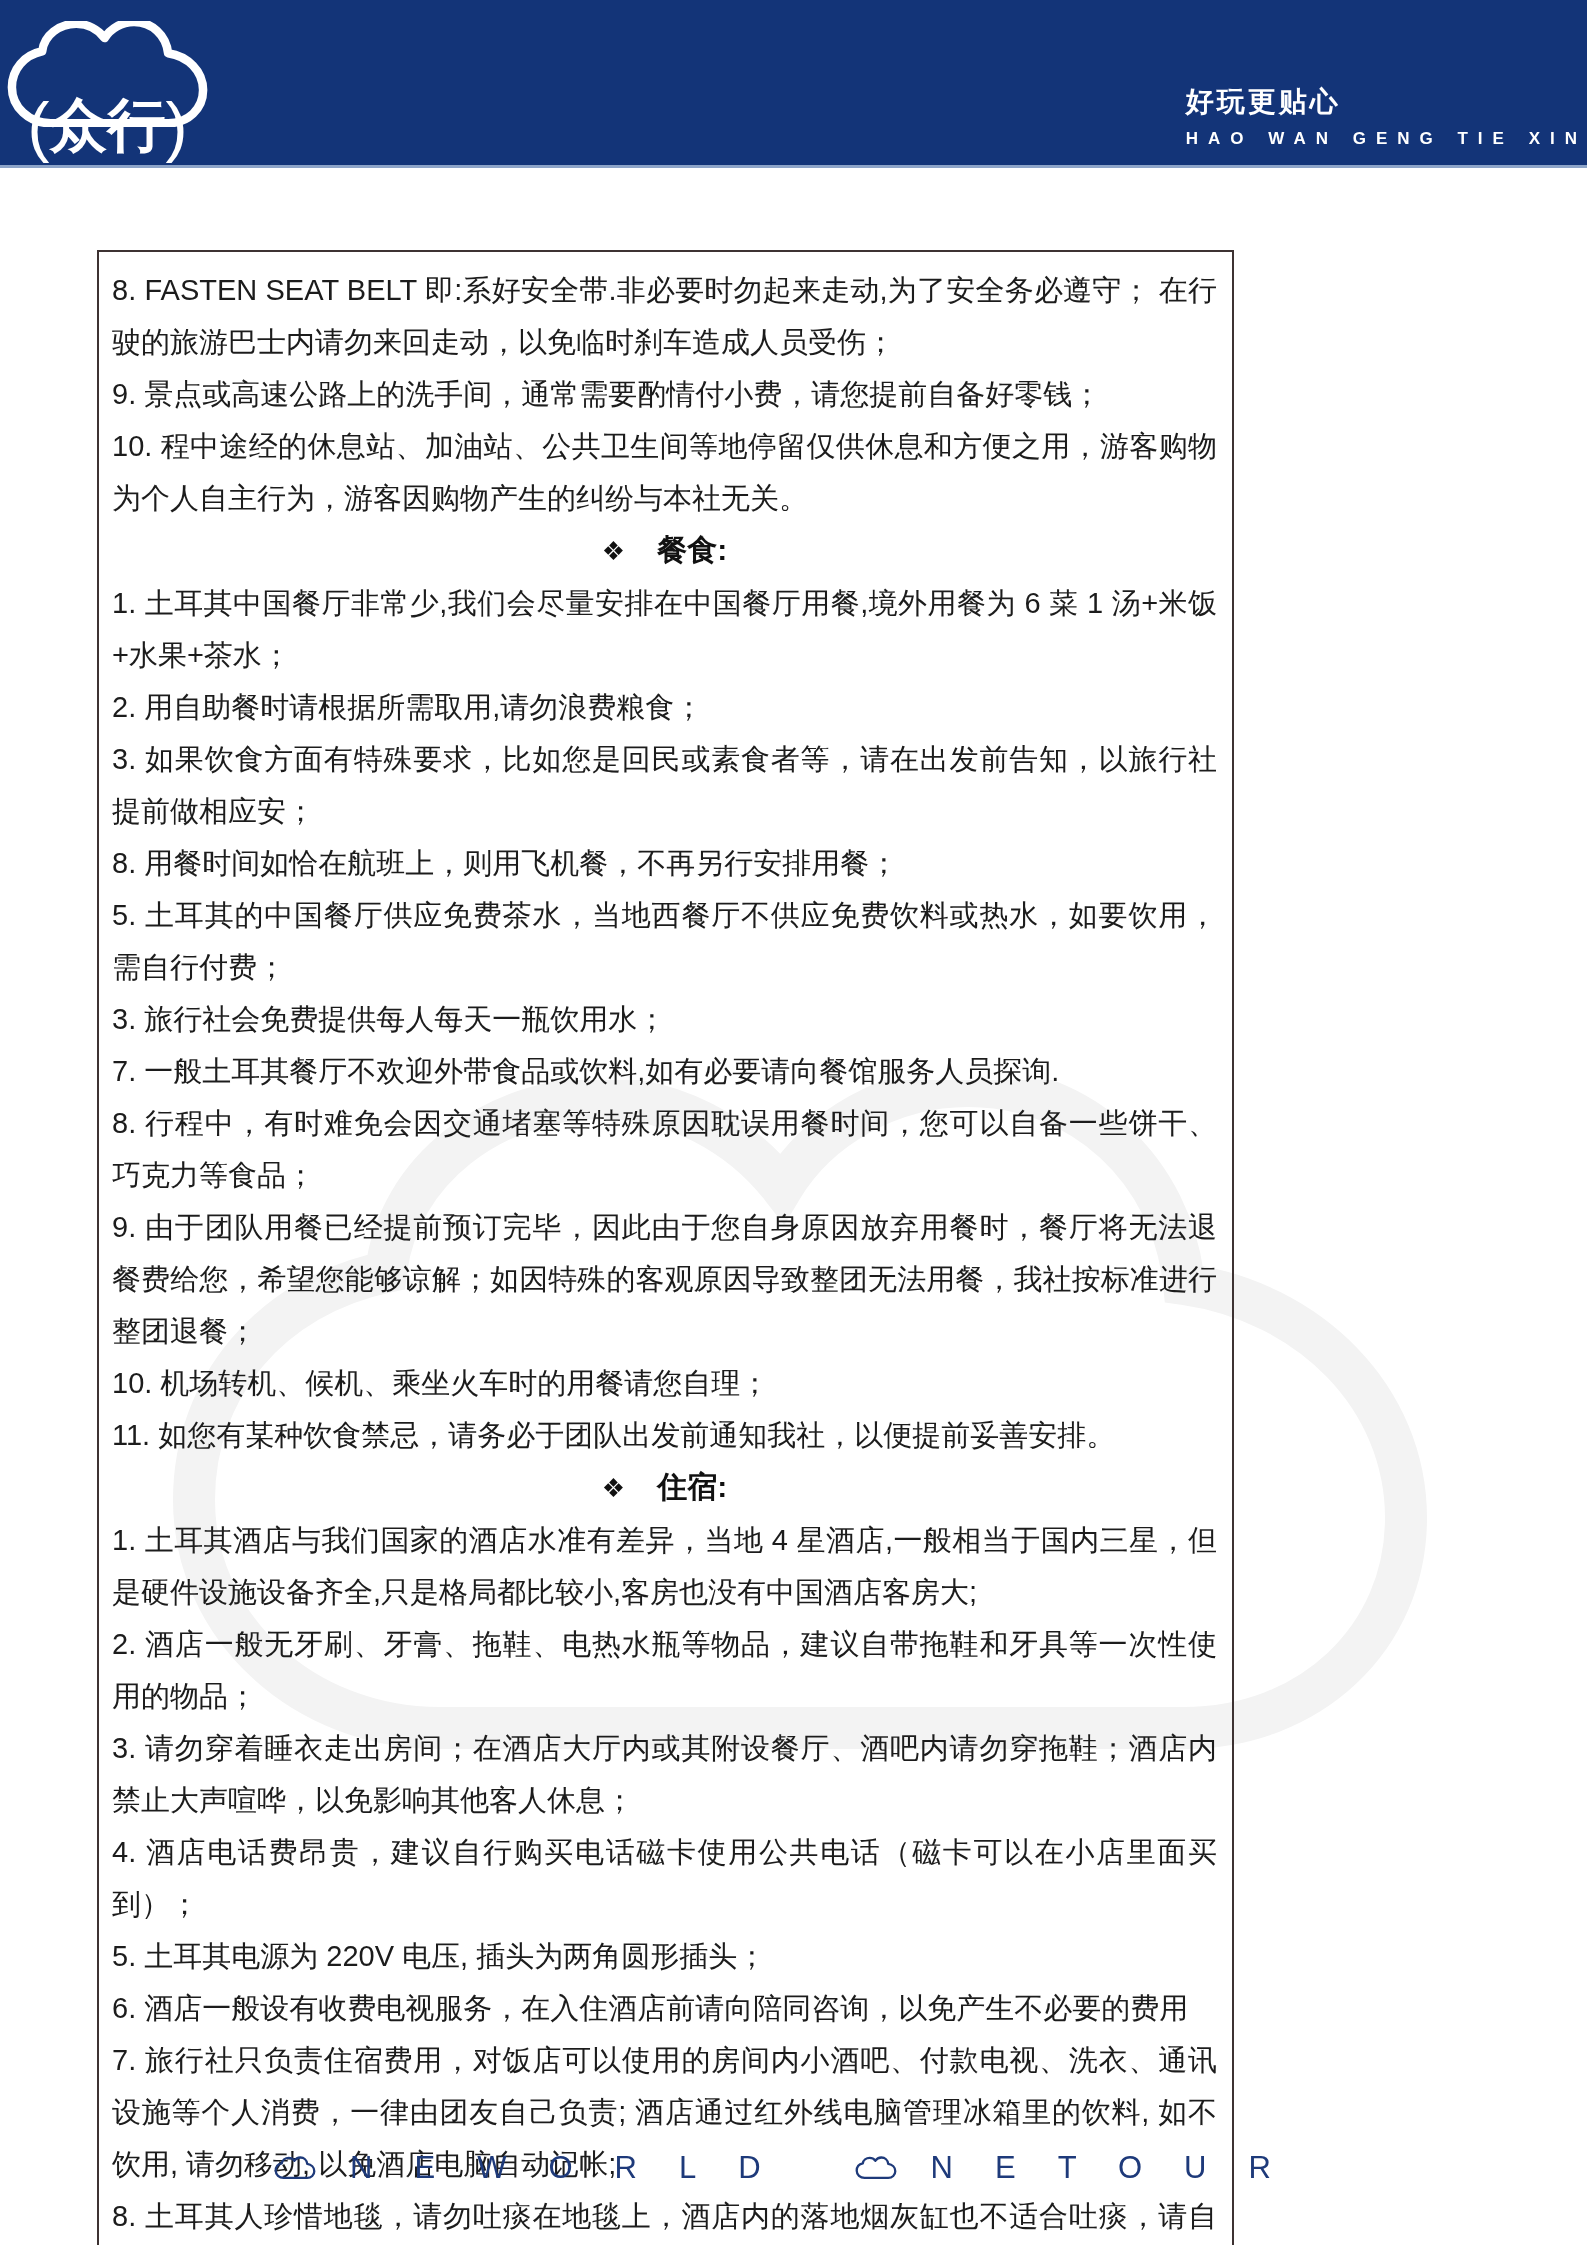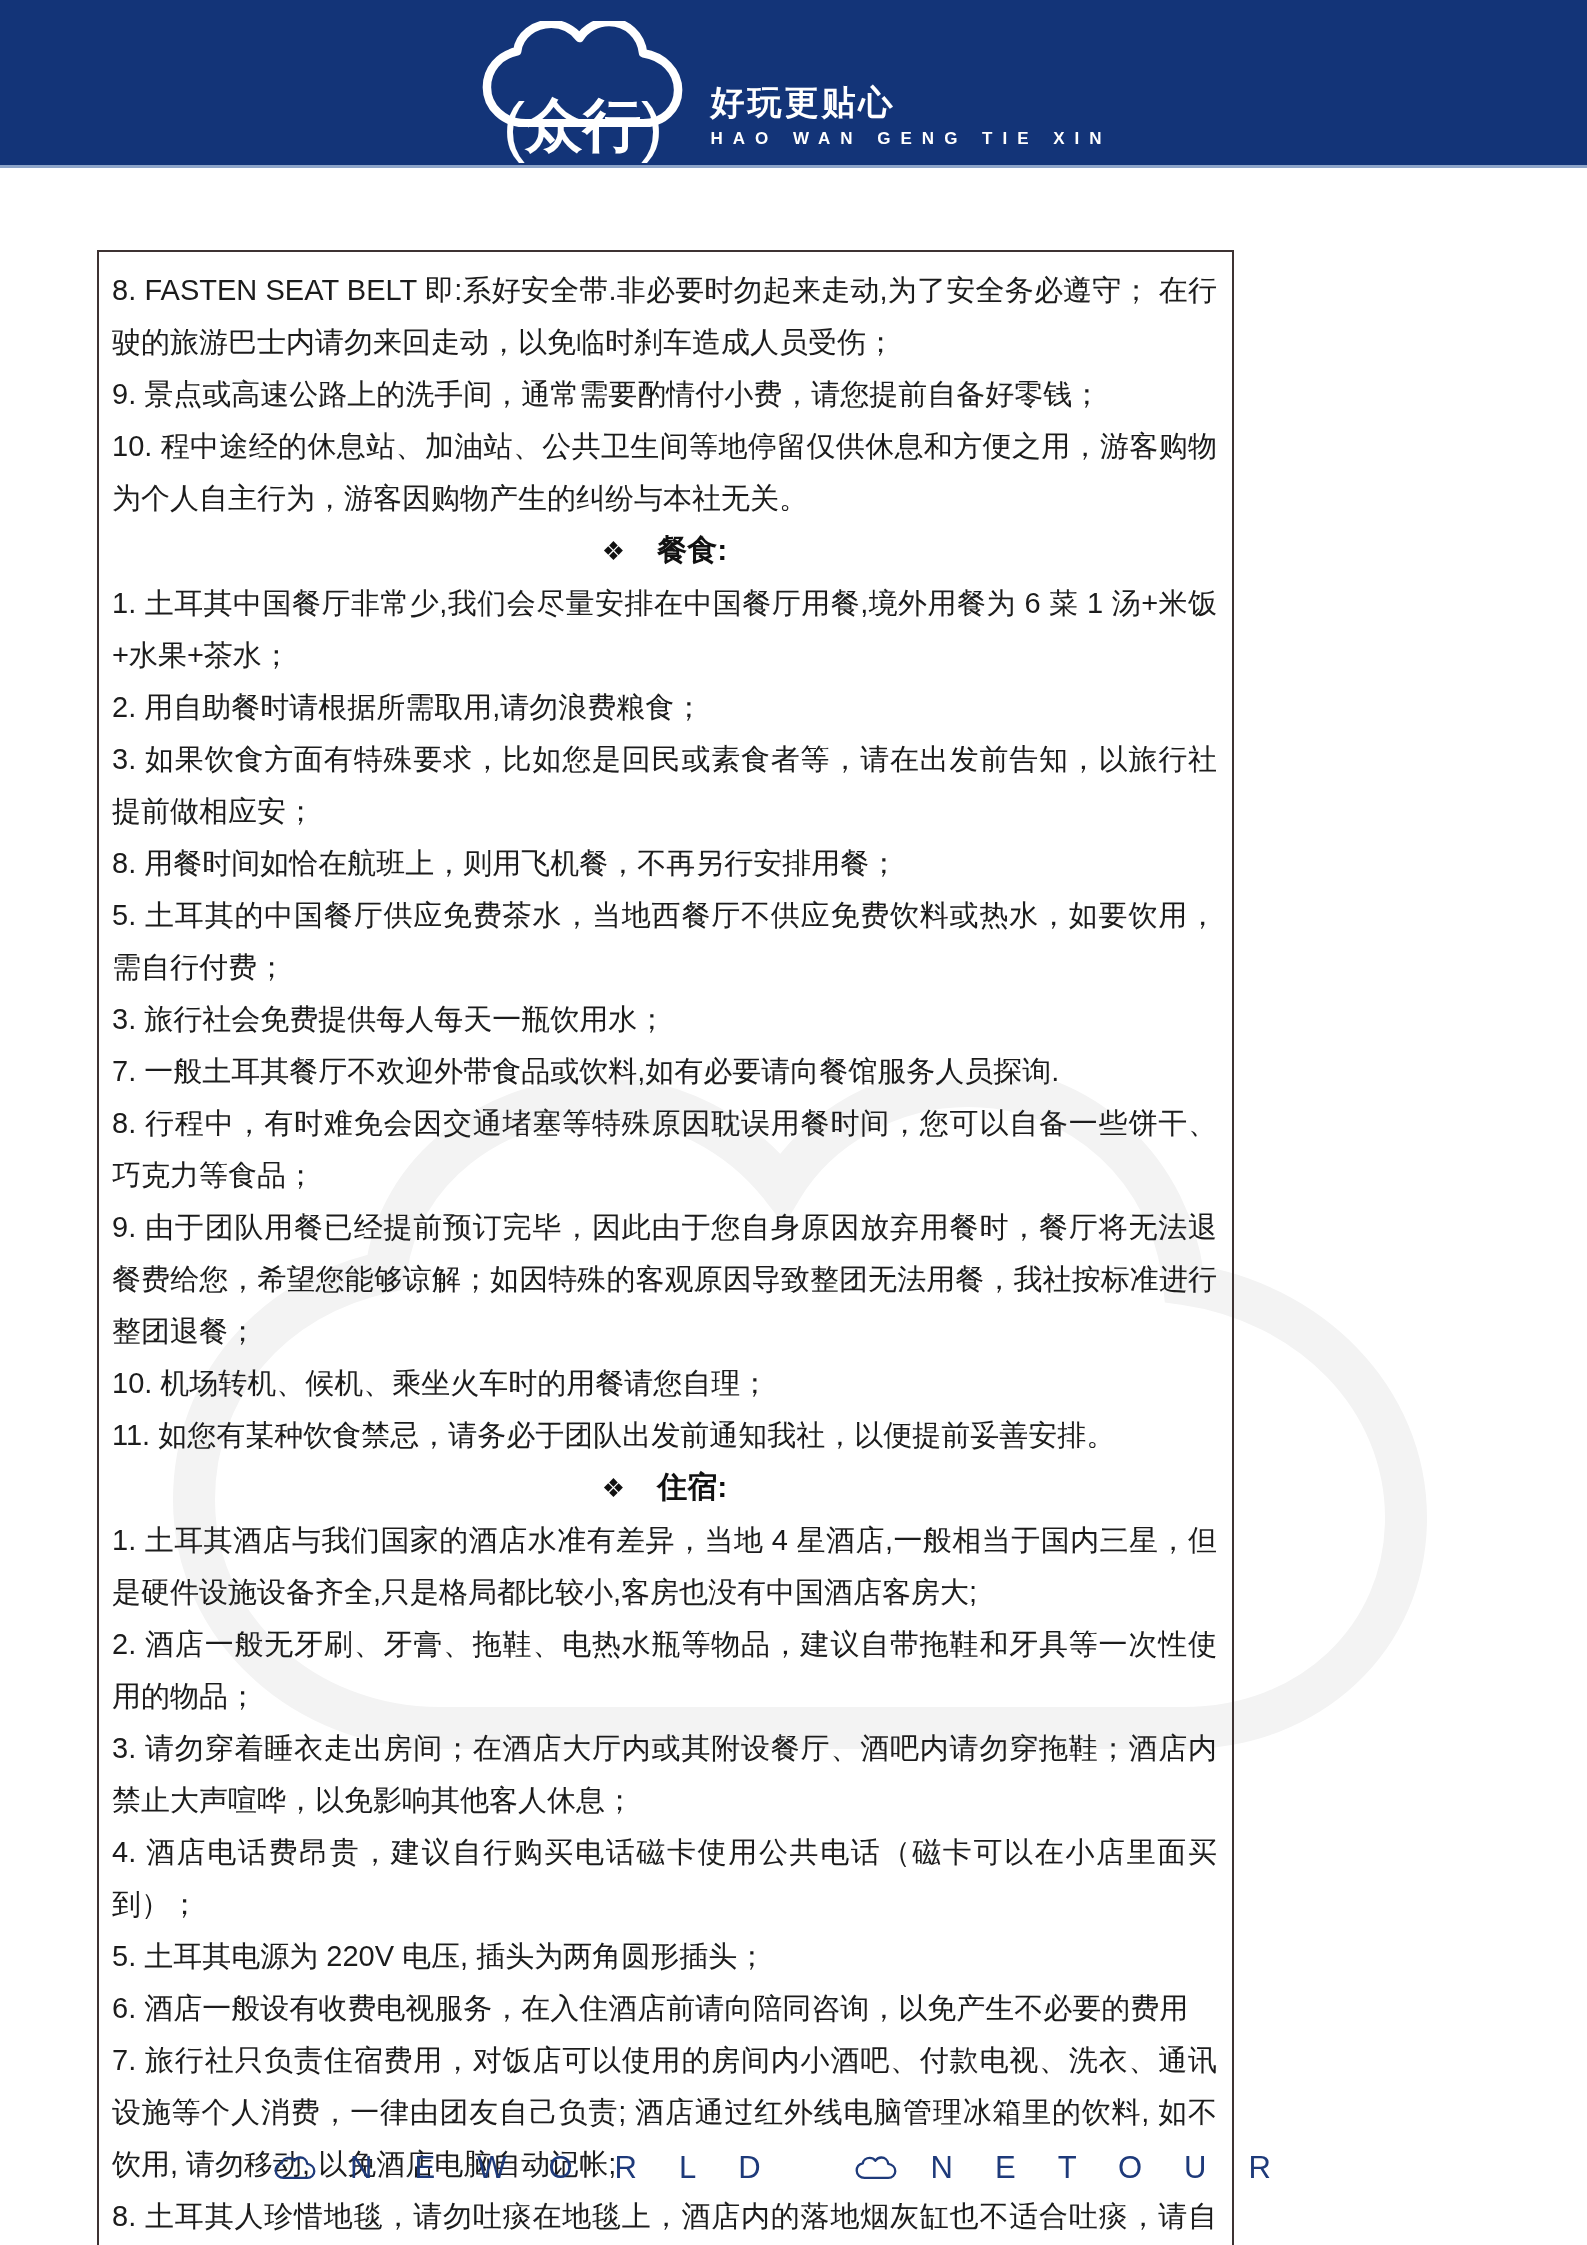--- a/index.html
+++ b/index.html
@@ -21,21 +21,21 @@
     top: 0; left: 0;
     width: 100%;
     height: 168px;
     background: #133478;
     border-bottom: 3px solid #8da4c8;
     z-index: 3;
   }
   .logo-wrap {
     height: 100%;
     display: flex;
-    justify-content: center;
+    justify-content: space-between;
     align-items: flex-end;
     gap: 20px;
     padding-bottom: 10px;
   }
   .logo-mark {
     position: relative;
     width: 215px;
     height: 150px;
   }
   .logo-mark svg.cloud-outline {
@@ -63,21 +63,21 @@
   }
   .logo-right {
     display: flex;
     flex-direction: column;
     justify-content: flex-end;
     padding-bottom: 6px;
   }
   .tagline {
     color: #ffffff;
     font-weight: 700;
-    font-size: 34px;
+    font-size: 28px;
     line-height: 46px;
     letter-spacing: 3px;
   }
   .tagline-pinyin {
     color: #ffffff;
     font-size: 17px;
     letter-spacing: 10px;
     margin-top: 4px;
     font-weight: 700;
   }

